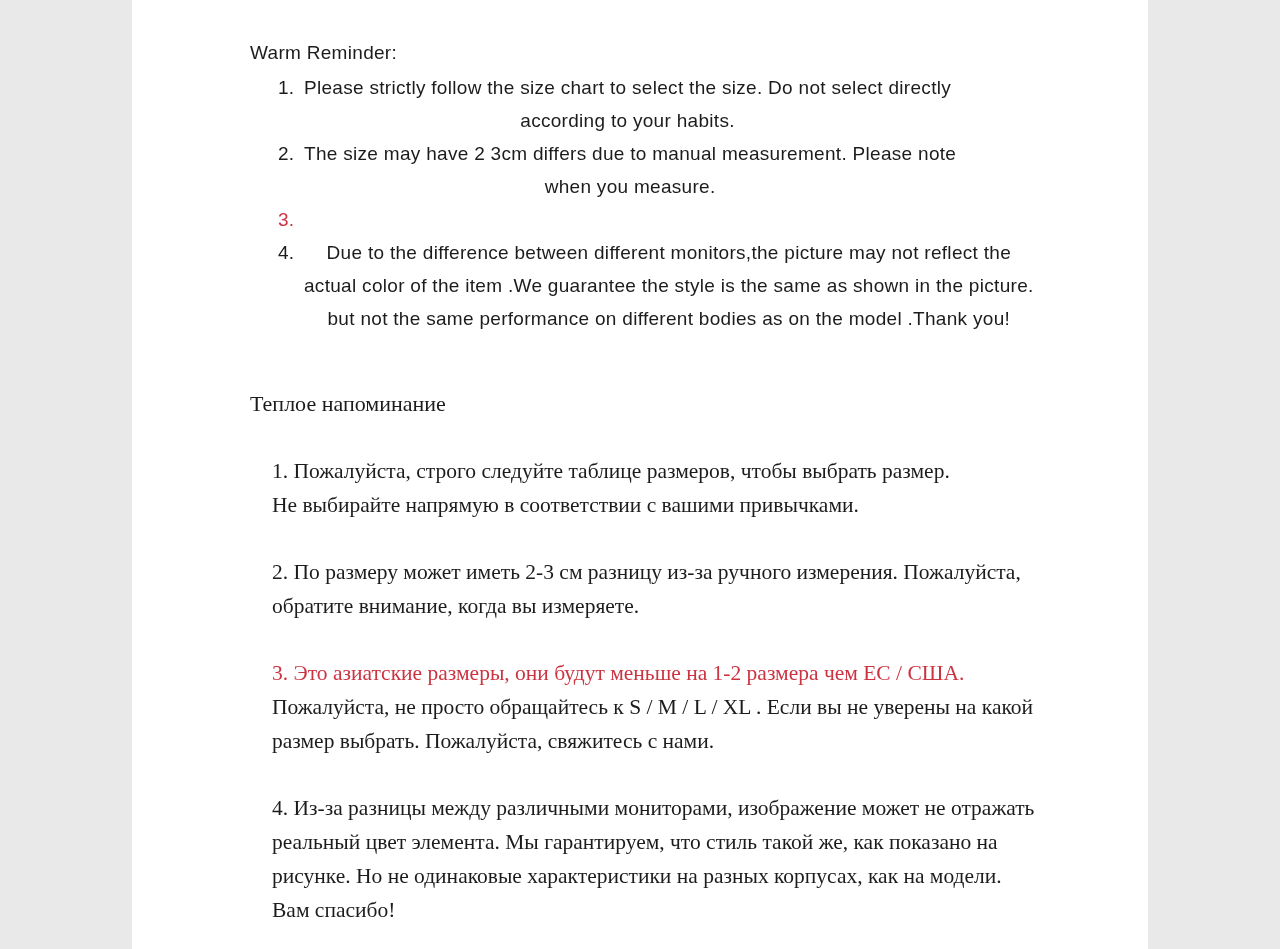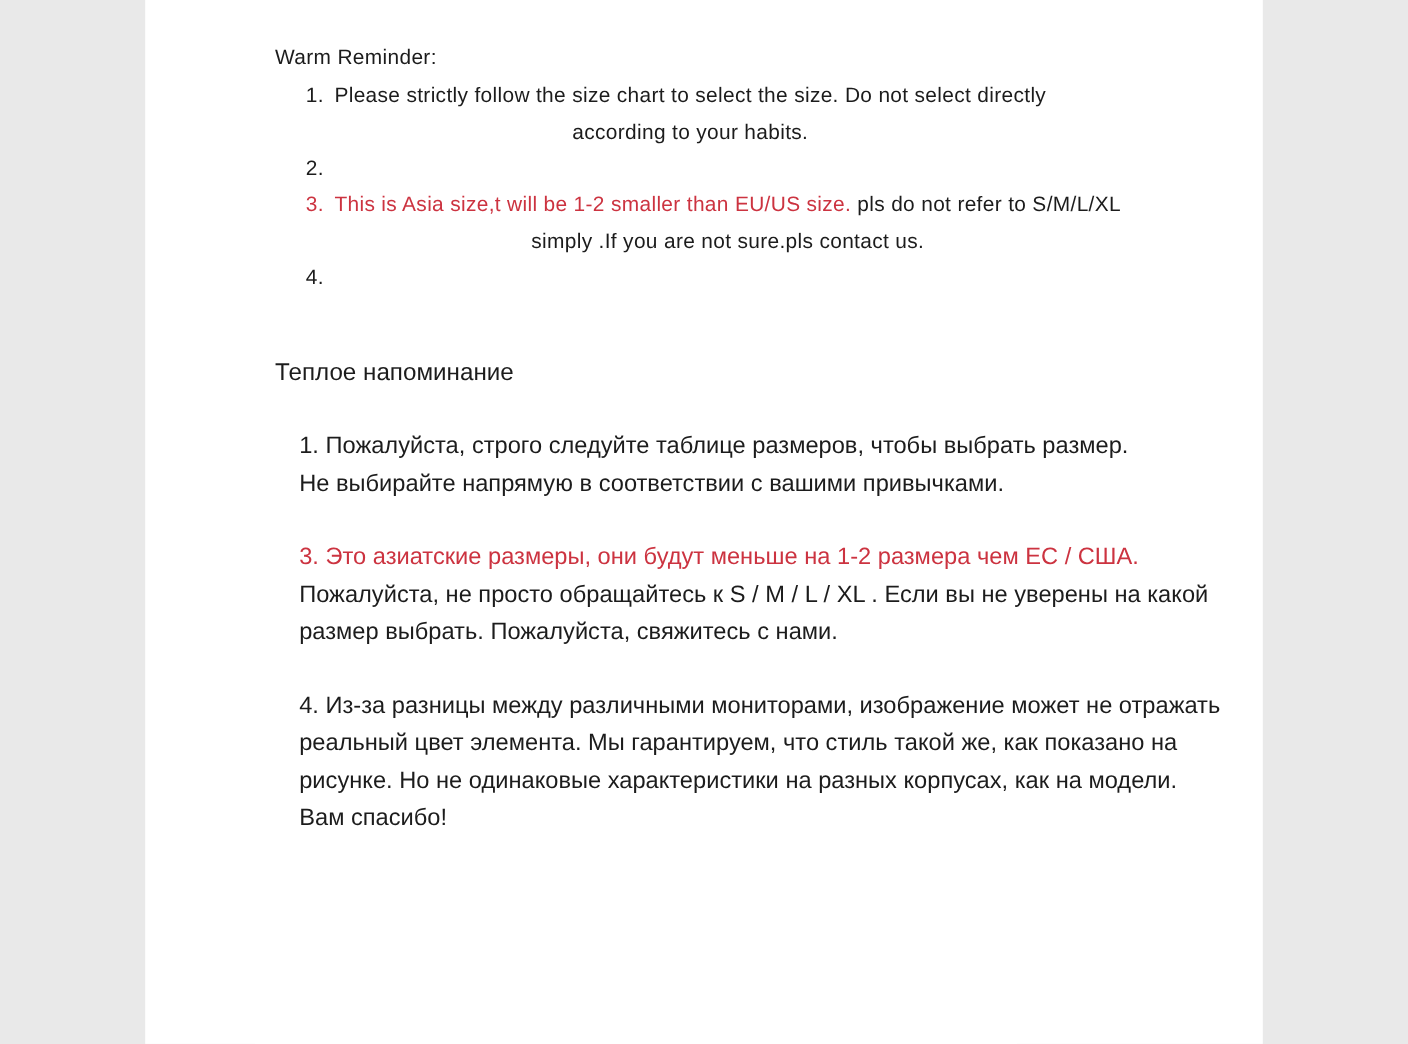--- a/index.html
+++ b/index.html
@@ -45,20 +45,21 @@
     text-align: center;
   }
   .red { color: var(--red); }
 
   
   .russian-section {
     padding: 52px 0 0 118px;
     color: var(--text);
     font-size: 21.5px;
     line-height: 34px;
+    font-family: Liberation Serif, serif;
   }
   .ru-title {
     font-weight: 400;
     font-size: 22px;
     margin-bottom: 8px;
   }
   .ru-list { margin-left: 22px; }
   .ru-item {
     margin-top: 33px;
     white-space: pre-line;
@@ -76,43 +77,48 @@
     <div class="en-list">
 
       <div class="en-item">
         <span class="en-num">1.</span>
         <div class="en-txt">Please strictly follow the size chart to select the size. Do not select directly
 according to your habits.</div>
       </div>
 
       <div class="en-item">
         <span class="en-num">2.</span>
+        <div class="en-txt">The size may have 2 3cm differs due to manual measurement. Please note
+when you measure.</div>
       </div>
 
       <div class="en-item">
         <span class="en-num red">3.</span>
-        <div class="en-txt"><span class="red">This is Asia size,t will be 1-2 smaller than EU/US size.</span><span> pls do not refer to S/M/L/XL
-simply .If you are not sure.pls contact us.</span></div>
       </div>
 
       <div class="en-item">
         <span class="en-num">4.</span>
+        <div class="en-txt">Due to the difference between different monitors,the picture may not reflect the
+actual color of the item .We guarantee the style is the same as shown in the picture.
+but not the same performance on different bodies as on the model .Thank you!</div>
       </div>
 
     </div>
   </section>
 
   <section class="russian-section">
     <div class="ru-title">Теплое напоминание</div>
 
     <div class="ru-list">
 
       <div class="ru-item">1. Пожалуйста, строго следуйте таблице размеров, чтобы выбрать размер.
 Не выбирайте напрямую в соответствии с вашими привычками.</div>
 
+      <div class="ru-item">2. По размеру может иметь 2-3 см разницу из-за ручного измерения. Пожалуйста,
+обратите внимание, когда вы измеряете.</div>
 
       <div class="ru-item"><span class="red">3. Это азиатские размеры, они будут меньше на 1-2 размера чем ЕС / США.</span><span>
 Пожалуйста, не просто обращайтесь к S / M / L / XL . Если вы не уверены на какой
 размер выбрать. Пожалуйста, свяжитесь с нами.</span></div>
 
       <div class="ru-item">4. Из-за разницы между различными мониторами, изображение может не отражать
 реальный цвет элемента. Мы гарантируем, что стиль такой же, как показано на
 рисунке. Но не одинаковые характеристики на разных корпусах, как на модели.
 Вам спасибо!</div>
 

